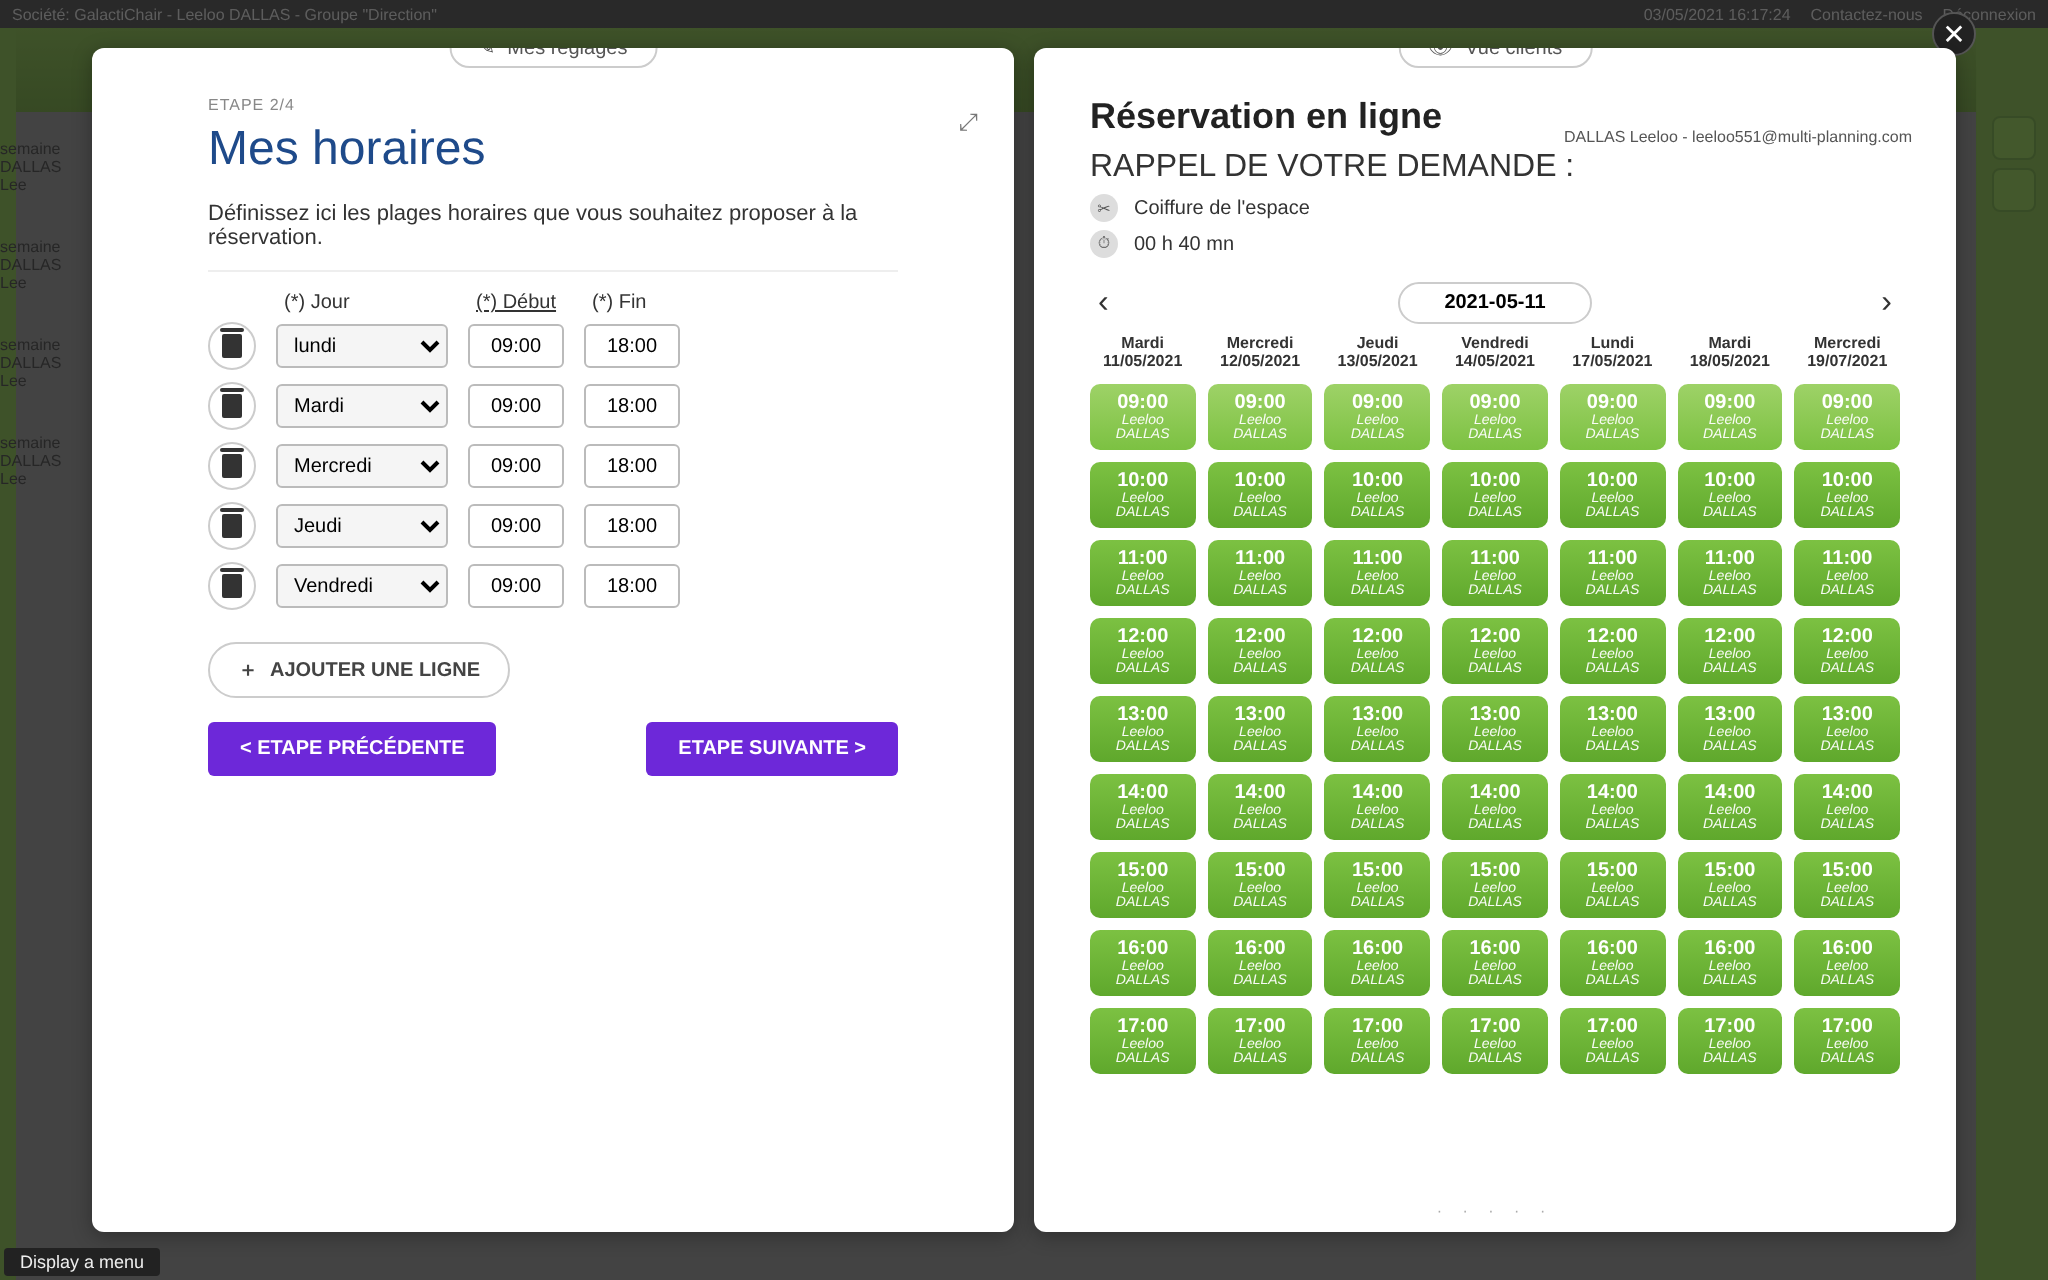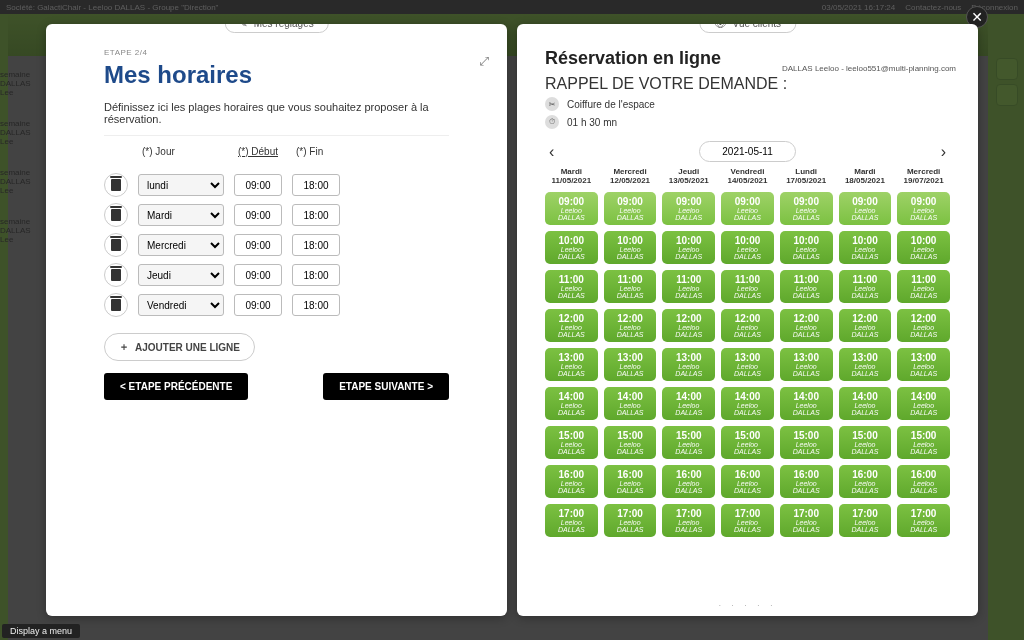--- a/index.html
+++ b/index.html
@@ -11,42 +11,42 @@
 .bg-right{ position:absolute; right:0; top:14px; bottom:0; width:36px; background:#6fa03a;}
 .bg-pill { position:absolute; width:22px; height:22px; border-radius:4px; background:#7aae43; border:1px solid #5e8f32;}
 .ghost { position:absolute; left:0; top:48px; width:44px; color:#333; font-size:8px;}
 .ghost div { margin:22px 0; }
 .overlay { position:absolute; inset:0; background:rgba(30,30,30,0.6);}
 .modal { position:absolute; top:24px; left:46px; right:46px; bottom:24px; display:flex; gap:10px;}
 .close-x { position:absolute; top:6px; right:36px; width:22px; height:22px; border-radius:50%; background:#222; color:#fff; display:flex; align-items:center; justify-content:center; font-size:14px; border:1px solid #555; cursor:pointer;}
 .panel { flex:1; background:#fff; border-radius:6px; box-shadow:0 2px 10px rgba(0,0,0,.3); position:relative; padding:18px 28px 14px; overflow:hidden;}
 .tab-pill { position:absolute; top:-10px; left:50%; transform:translateX(-50%); background:#fff; border:1px solid #ccc; border-radius:14px; padding:3px 14px; font-size:10px; color:#555; display:flex; align-items:center; gap:6px;}
 .step { font-size:8px; color:#888; letter-spacing:.5px; margin-top:6px;}
-h1.page-title { color:#1e4a8a; font-size:24px; font-weight:700; margin:4px 0 12px;}
+h1.page-title { color:#1e4a8a; font-size:24px; font-weight:400; margin:4px 0 12px;}
 .expand { position:absolute; top:30px; right:18px; color:#777; font-size:12px; cursor:pointer;}
 .intro { font-size:11px; color:#333; margin-bottom:10px; border-bottom:1px solid #eee; padding-bottom:10px;}
-.hdrs { display:flex; gap:10px; margin-left:38px; font-size:10px; color:#333; margin-bottom:16px;}
+.hdrs { display:flex; gap:10px; margin-left:38px; font-size:10px; color:#333; margin-bottom:4px;}
 .hdrs .c1{width:86px;} .hdrs .c2{width:48px;text-decoration:underline;} .hdrs .c3{width:48px;}
 .row { display:flex; align-items:center; gap:10px; margin-bottom:6px;}
 .del-btn { width:24px; height:24px; border:1px solid #ccc; border-radius:50%; background:#fff; display:flex; align-items:center; justify-content:center; cursor:pointer;}
 .trash { width:10px; height:12px; background:#333; position:relative; border-radius:1px;}
 .trash::before{content:"";position:absolute;top:-3px;left:-1px;width:12px;height:2px;background:#333;border-radius:1px;}
 .sel { width:86px; height:22px; border:1px solid #bbb; border-radius:3px; background:#f5f5f5; font-size:10px; padding:0 4px;}
 .txt { width:48px; height:22px; border:1px solid #bbb; border-radius:3px; font-size:10px; text-align:center;}
 .add-btn { margin-top:10px; padding:6px 14px; border:1px solid #ccc; border-radius:16px; background:#fff; font-size:10px; font-weight:700; color:#444; cursor:pointer; display:inline-flex; gap:6px; align-items:center;}
 .nav-btns { display:flex; justify-content:space-between; margin-top:12px;}
-.orange-btn { background:#000000; color:#fff; border:none; padding:8px 16px; font-size:10px; font-weight:700; border-radius:3px; cursor:pointer;}
+.orange-btn { background:#6d28d9; color:#fff; border:none; padding:8px 16px; font-size:10px; font-weight:700; border-radius:3px; cursor:pointer;}
 
 .rtitle { font-size:18px; font-weight:700; color:#222; margin-top:6px;}
 .ruser { position:absolute; top:40px; right:22px; font-size:8px; color:#555;text-align:right;}
 .rsub { font-size:16px; font-weight:400; color:#333; margin-top:6px;}
 .meta { display:flex; align-items:center; gap:8px; font-size:10px; color:#333; margin-top:4px;}
 .meta .ic { width:14px; height:14px; border-radius:50%; background:#ddd; display:inline-flex; align-items:center; justify-content:center; font-size:8px; color:#555;}
 .date-nav { display:flex; align-items:center; justify-content:space-between; margin:12px 0 6px;}
-.date-pill { border:1px solid #ccc; border-radius:14px; padding:4px 22px; font-size:10px; font-weight:400;}
+.date-pill { border:1px solid #ccc; border-radius:14px; padding:4px 22px; font-size:10px; font-weight:700;}
 .arrow { font-size:16px; color:#333; cursor:pointer; padding:0 4px;}
 .cal { display:grid; grid-template-columns:repeat(7,1fr); gap:6px;}
 .dayhdr { text-align:center; font-size:8px; font-weight:700; color:#333; line-height:1.1; margin-bottom:2px;}
 .slot { background:linear-gradient(#7cc142,#5fa82c); border-radius:5px; color:#fff; text-align:center; padding:4px 2px; cursor:pointer;}
 .slot .t { font-size:10px; font-weight:700;}
 .slot .n { font-size:7px; font-style:italic; opacity:.95;}
 .slot.first { background:linear-gradient(#9ed267,#7cc142);}
 .bottom-menu { position:absolute; left:2px; bottom:2px; background:#222; color:#eee; font-size:9px; padding:2px 8px; border-radius:2px;}
 .paginator { position:absolute; bottom:6px; left:50%; transform:translateX(-50%); font-size:8px; color:#aaa; letter-spacing:4px;}
 </style>
@@ -154,21 +154,21 @@
     </div>
     <div class="rtitle">Réservation en ligne</div>
     <div class="ruser">DALLAS Leeloo - leeloo551@multi-planning.com</div>
     <div class="rsub">RAPPEL DE VOTRE DEMANDE :</div>
     <div class="meta">
       <span class="ic">✂</span>
       <span>Coiffure de l'espace</span>
     </div>
     <div class="meta">
       <span class="ic">⏱</span>
-      <span>01 h 30 mn</span>
+      <span>00 h 40 mn</span>
     </div>
     <div class="date-nav">
       <span class="arrow">‹</span>
       <span class="date-pill">2021-05-11</span>
       <span class="arrow">›</span>
     </div>
     <div class="cal" id="dayhdrs">
         <div class="dayhdr">
           <div>Mardi</div>
           <div>11/05/2021</div>

